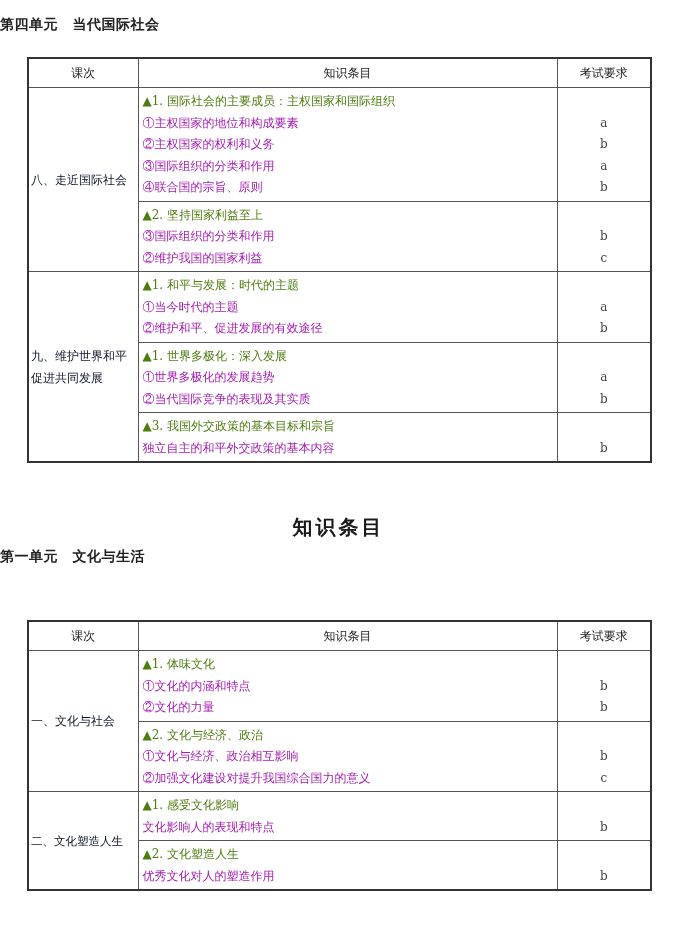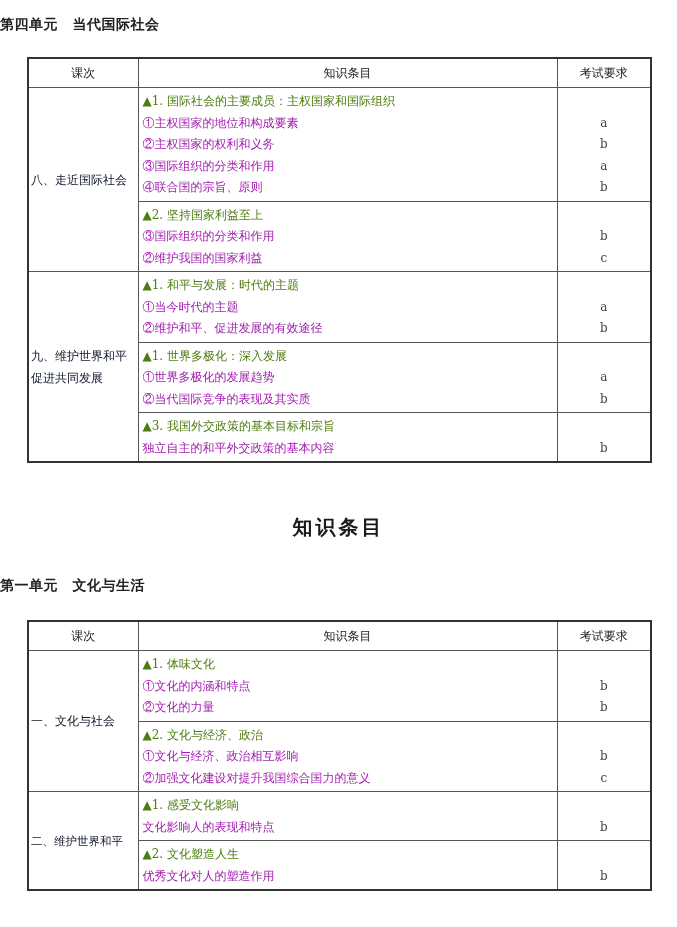--- a/index.html
+++ b/index.html
@@ -161,21 +161,21 @@
         <div class="req-line"></div>
         <div class="req-line">b</div>
       </div>
     </td>
   </tr>
 </tbody>
   </table>
 
 <div class="book-title" style="top:514px;">知识条目</div>
 
-<div class="unit-title" style="top:577px;">第一单元　文化与生活</div>
+<div class="unit-title" style="top:548px;">第一单元　文化与生活</div>
 
 <table class="syllabus" style="top:620px;">
   <colgroup>
       <col class="c1">
       <col class="c2">
       <col class="c3">
     </colgroup>
   <tbody>
       <tr>
     <th>课次</th>
@@ -212,21 +212,21 @@
       <div class="block">
         <div class="req-line"></div>
         <div class="req-line">b</div>
         <div class="req-line">c</div>
       </div>
     </td>
   </tr>
 
   <tr>
     <td class="lesson" rowspan="2">
-      <span class="nowrap">二、维护世界和平</span>
+      <span class="nowrap">二、文化塑造人生</span>
     </td>
     <td>
       <div class="block">
         <div class="kline head">▲1. 感受文化影响</div>
         <div class="kline">文化影响人的表现和特点</div>
       </div>
     </td>
     <td>
       <div class="block">
         <div class="req-line"></div>

